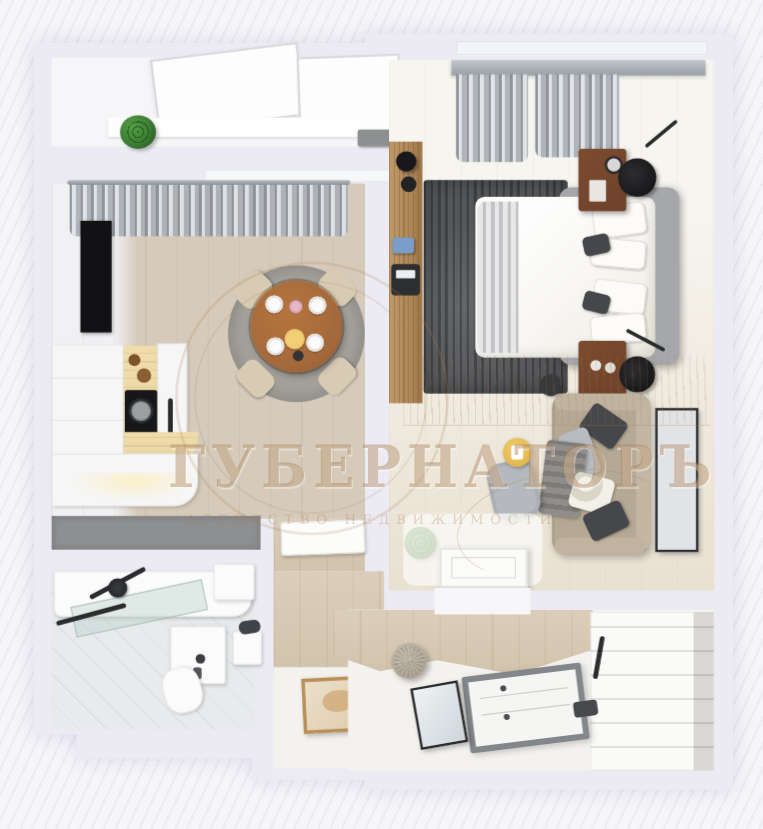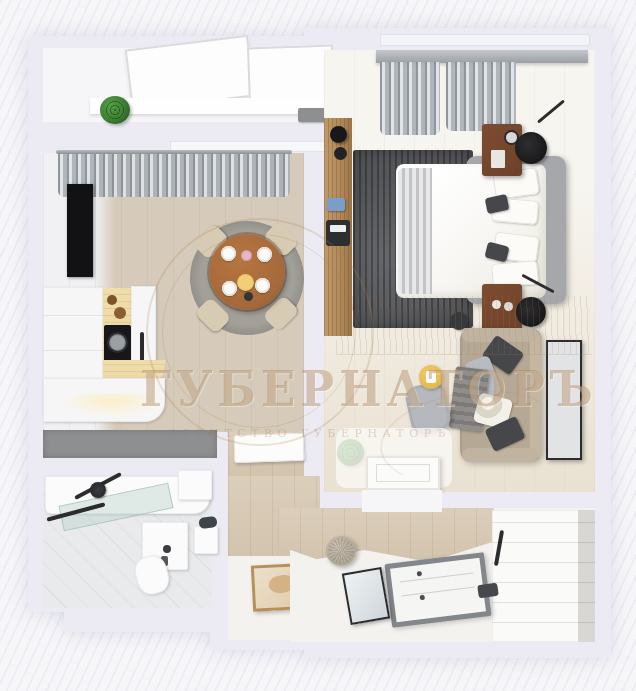--- a/index.html
+++ b/index.html
@@ -260,14 +260,14 @@
   </div>
   <div class="abs mirror" style="left:346px;top:570px;width:36px;height:48px;transform:rotate(-10deg)"></div>
   <div class="abs pouf" style="left:326px;top:536px;width:30px;height:30px"></div>
   <div class="abs" style="left:478px;top:584px;width:20px;height:13px;background:#46484c;border-radius:3px;transform:rotate(-8deg)"></div>
 
   <div class="abs wm wm-circle" style="left:146px;top:218px;width:224px;height:224px"></div>
   <div class="abs wm wm-circle" style="left:162px;top:234px;width:192px;height:192px;border-width:1px"></div>
   <div class="abs wm wm-grass" style="left:336px;top:296px;width:256px;height:58px"></div>
   <div class="abs wm wm-arc" style="left:380px;top:392px;width:180px;height:90px;transform:rotate(-8deg)"></div>
   <div class="abs wm wm-brand" style="left:140px;top:364px;width:340px;height:52px">ГУБЕРНАТОРЪ</div>
-  <div class="abs wm wm-tag" style="left:150px;top:427px;width:320px;height:16px">АГЕНТСТВО ГУБЕРНАТОРЪ</div>
+  <div class="abs wm wm-tag" style="left:150px;top:427px;width:320px;height:16px">АГЕНТСТВО НЕДВИЖИМОСТИ</div>
 </div>
 
 </body></html>

